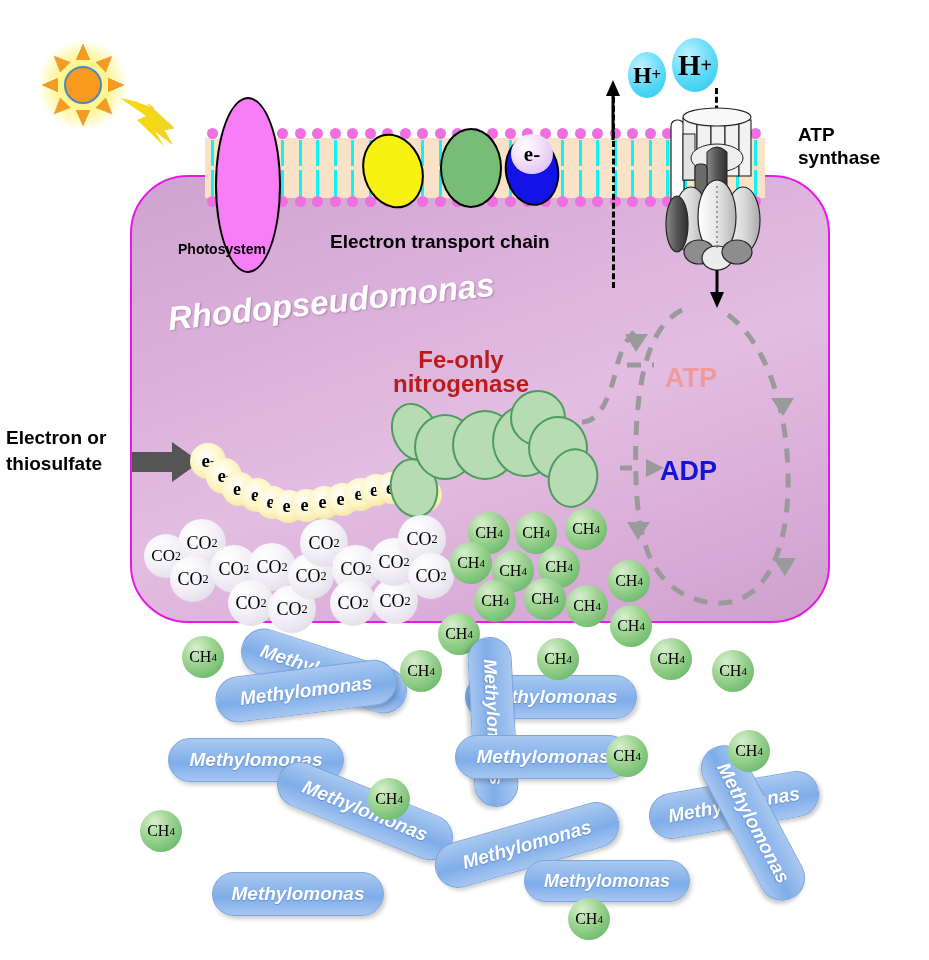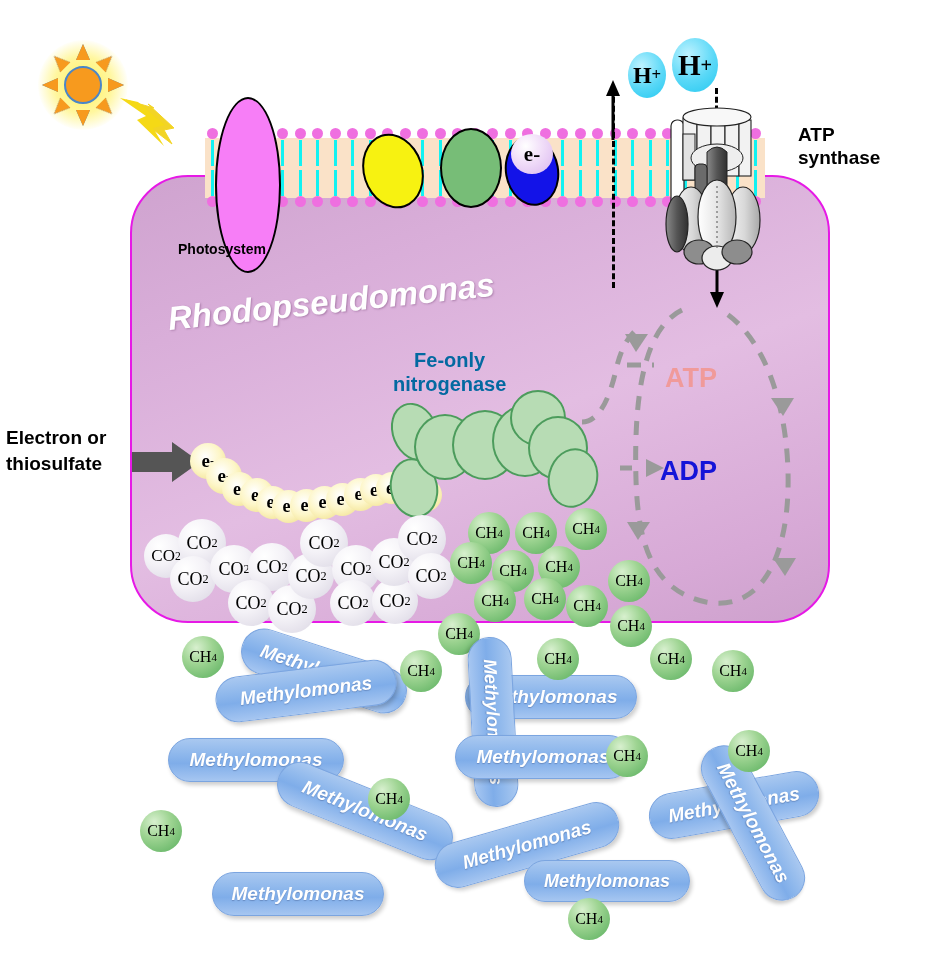--- a/index.html
+++ b/index.html
@@ -59,21 +59,21 @@
   #vdash{left:612px;top:88px;width:0;height:200px;border-left:3px dashed #000;}
 
   
   .lbl{position:absolute;font-weight:bold;color:#000;white-space:nowrap;}
   #lbl-photosystem{left:178px;top:241px;font-size:14px;}
   #lbl-etc{left:330px;top:231px;font-size:19px;}
   #lbl-atpsynthase{left:798px;top:123px;font-size:19px;line-height:23px;text-align:left;}
   #lbl-rhodo{left:168px;top:300px;font-size:33px;font-style:italic;color:#fff;
      transform:rotate(-6deg);transform-origin:left center;
      text-shadow:1px 1px 2px rgba(120,70,120,.45);}
-  #lbl-nitro{left:393px;top:348px;font-size:20px;color:#0369a1;text-align:center;line-height:24px;}
+  #lbl-nitro{left:393px;top:348px;font-size:24px;color:#b91c1c;text-align:center;line-height:24px;}
   #lbl-acetate{left:6px;top:425px;font-size:19px;line-height:26px;}
   #lbl-atp{left:665px;top:363px;font-size:27px;color:#f09a9a;}
   #lbl-adp{left:660px;top:456px;font-size:27px;color:#1414d8;}
 
   
   #grayarrow{left:132px;top:440px;width:70px;height:44px;}
 
   
   .echip{position:absolute;border-radius:50%;
      background:radial-gradient(circle at 42% 38%,#ffffff 0%,#fdf6c8 48%,#f6eaa8 72%,rgba(246,234,168,0) 100%);
@@ -484,20 +484,21 @@
       <div class="mol ch4" style="left: 650px; top: 638px; width: 42px; height: 42px; font-size: 16px;">CH<sub>4</sub></div>
       <div class="mol ch4" style="left: 712px; top: 650px; width: 42px; height: 42px; font-size: 16px;">CH<sub>4</sub></div>
       <div class="mol ch4" style="left: 606px; top: 735px; width: 42px; height: 42px; font-size: 16px;">CH<sub>4</sub></div>
       <div class="mol ch4" style="left: 728px; top: 730px; width: 42px; height: 42px; font-size: 16px;">CH<sub>4</sub></div>
       <div class="mol ch4" style="left: 368px; top: 778px; width: 42px; height: 42px; font-size: 16px;">CH<sub>4</sub></div>
       <div class="mol ch4" style="left: 140px; top: 810px; width: 42px; height: 42px; font-size: 16px;">CH<sub>4</sub></div>
       <div class="mol ch4" style="left: 568px; top: 898px; width: 42px; height: 42px; font-size: 16px;">CH<sub>4</sub></div>
     </div>
 
   <div class="lbl" id="lbl-photosystem">Photosystem</div>
+  <div class="lbl" id="lbl-etc">Electron transport chain</div>
   <div class="lbl" id="lbl-atpsynthase">
     <div>ATP</div>
     <div>synthase</div>
   </div>
   <div class="lbl" id="lbl-rhodo">Rhodopseudomonas</div>
   <div class="lbl" id="lbl-nitro">
     <div>Fe-only</div>
     <div>nitrogenase</div>
   </div>
   <div class="lbl" id="lbl-acetate">

